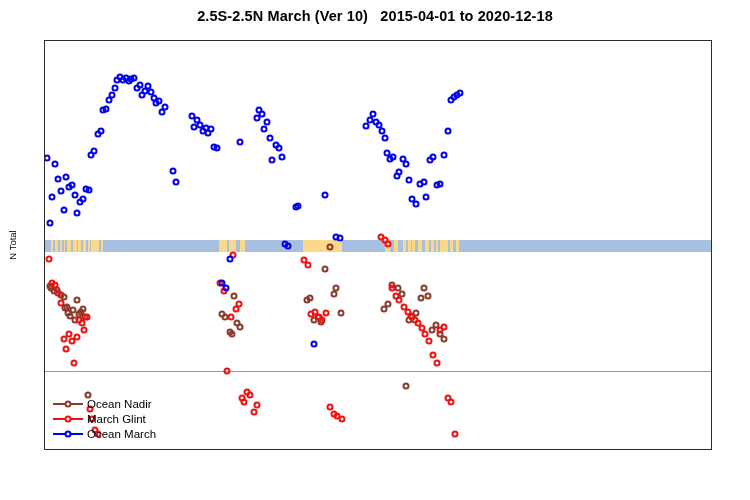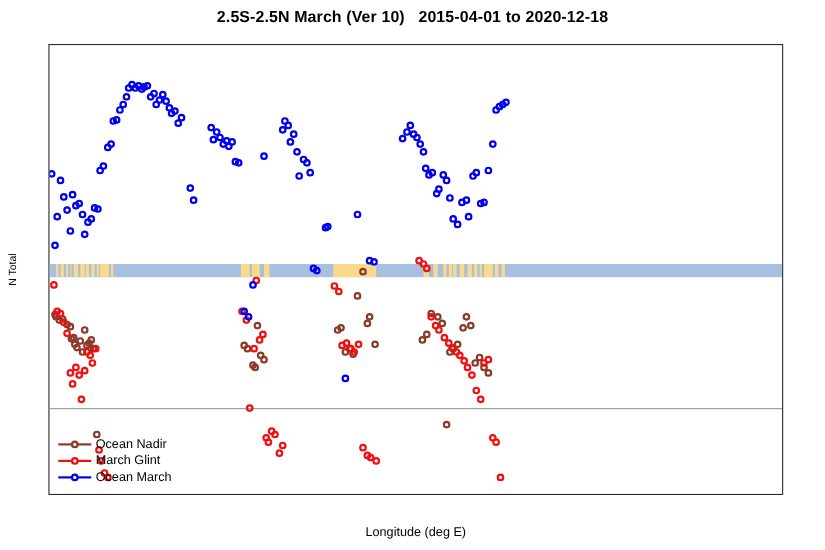--- a/index.html
+++ b/index.html
@@ -368,16 +368,15 @@
         <div class="lgrow">
           <div class="lgsym">
             <div class="lgline" style="background: rgb(0, 0, 238);"></div>
             <div class="lgdot" style="border-color: rgb(0, 0, 238);"></div>
           </div>
           <div class="lgtxt">Ocean March</div>
         </div>
       </div>
   </div>
 
-  <div id="xaxis-title">Longitude (deg E)</div>
   <div class="ylab" id="yaxis-title" style="left:12px;top:245px;">N Total</div>
 
 </div>
 
 </body></html>

